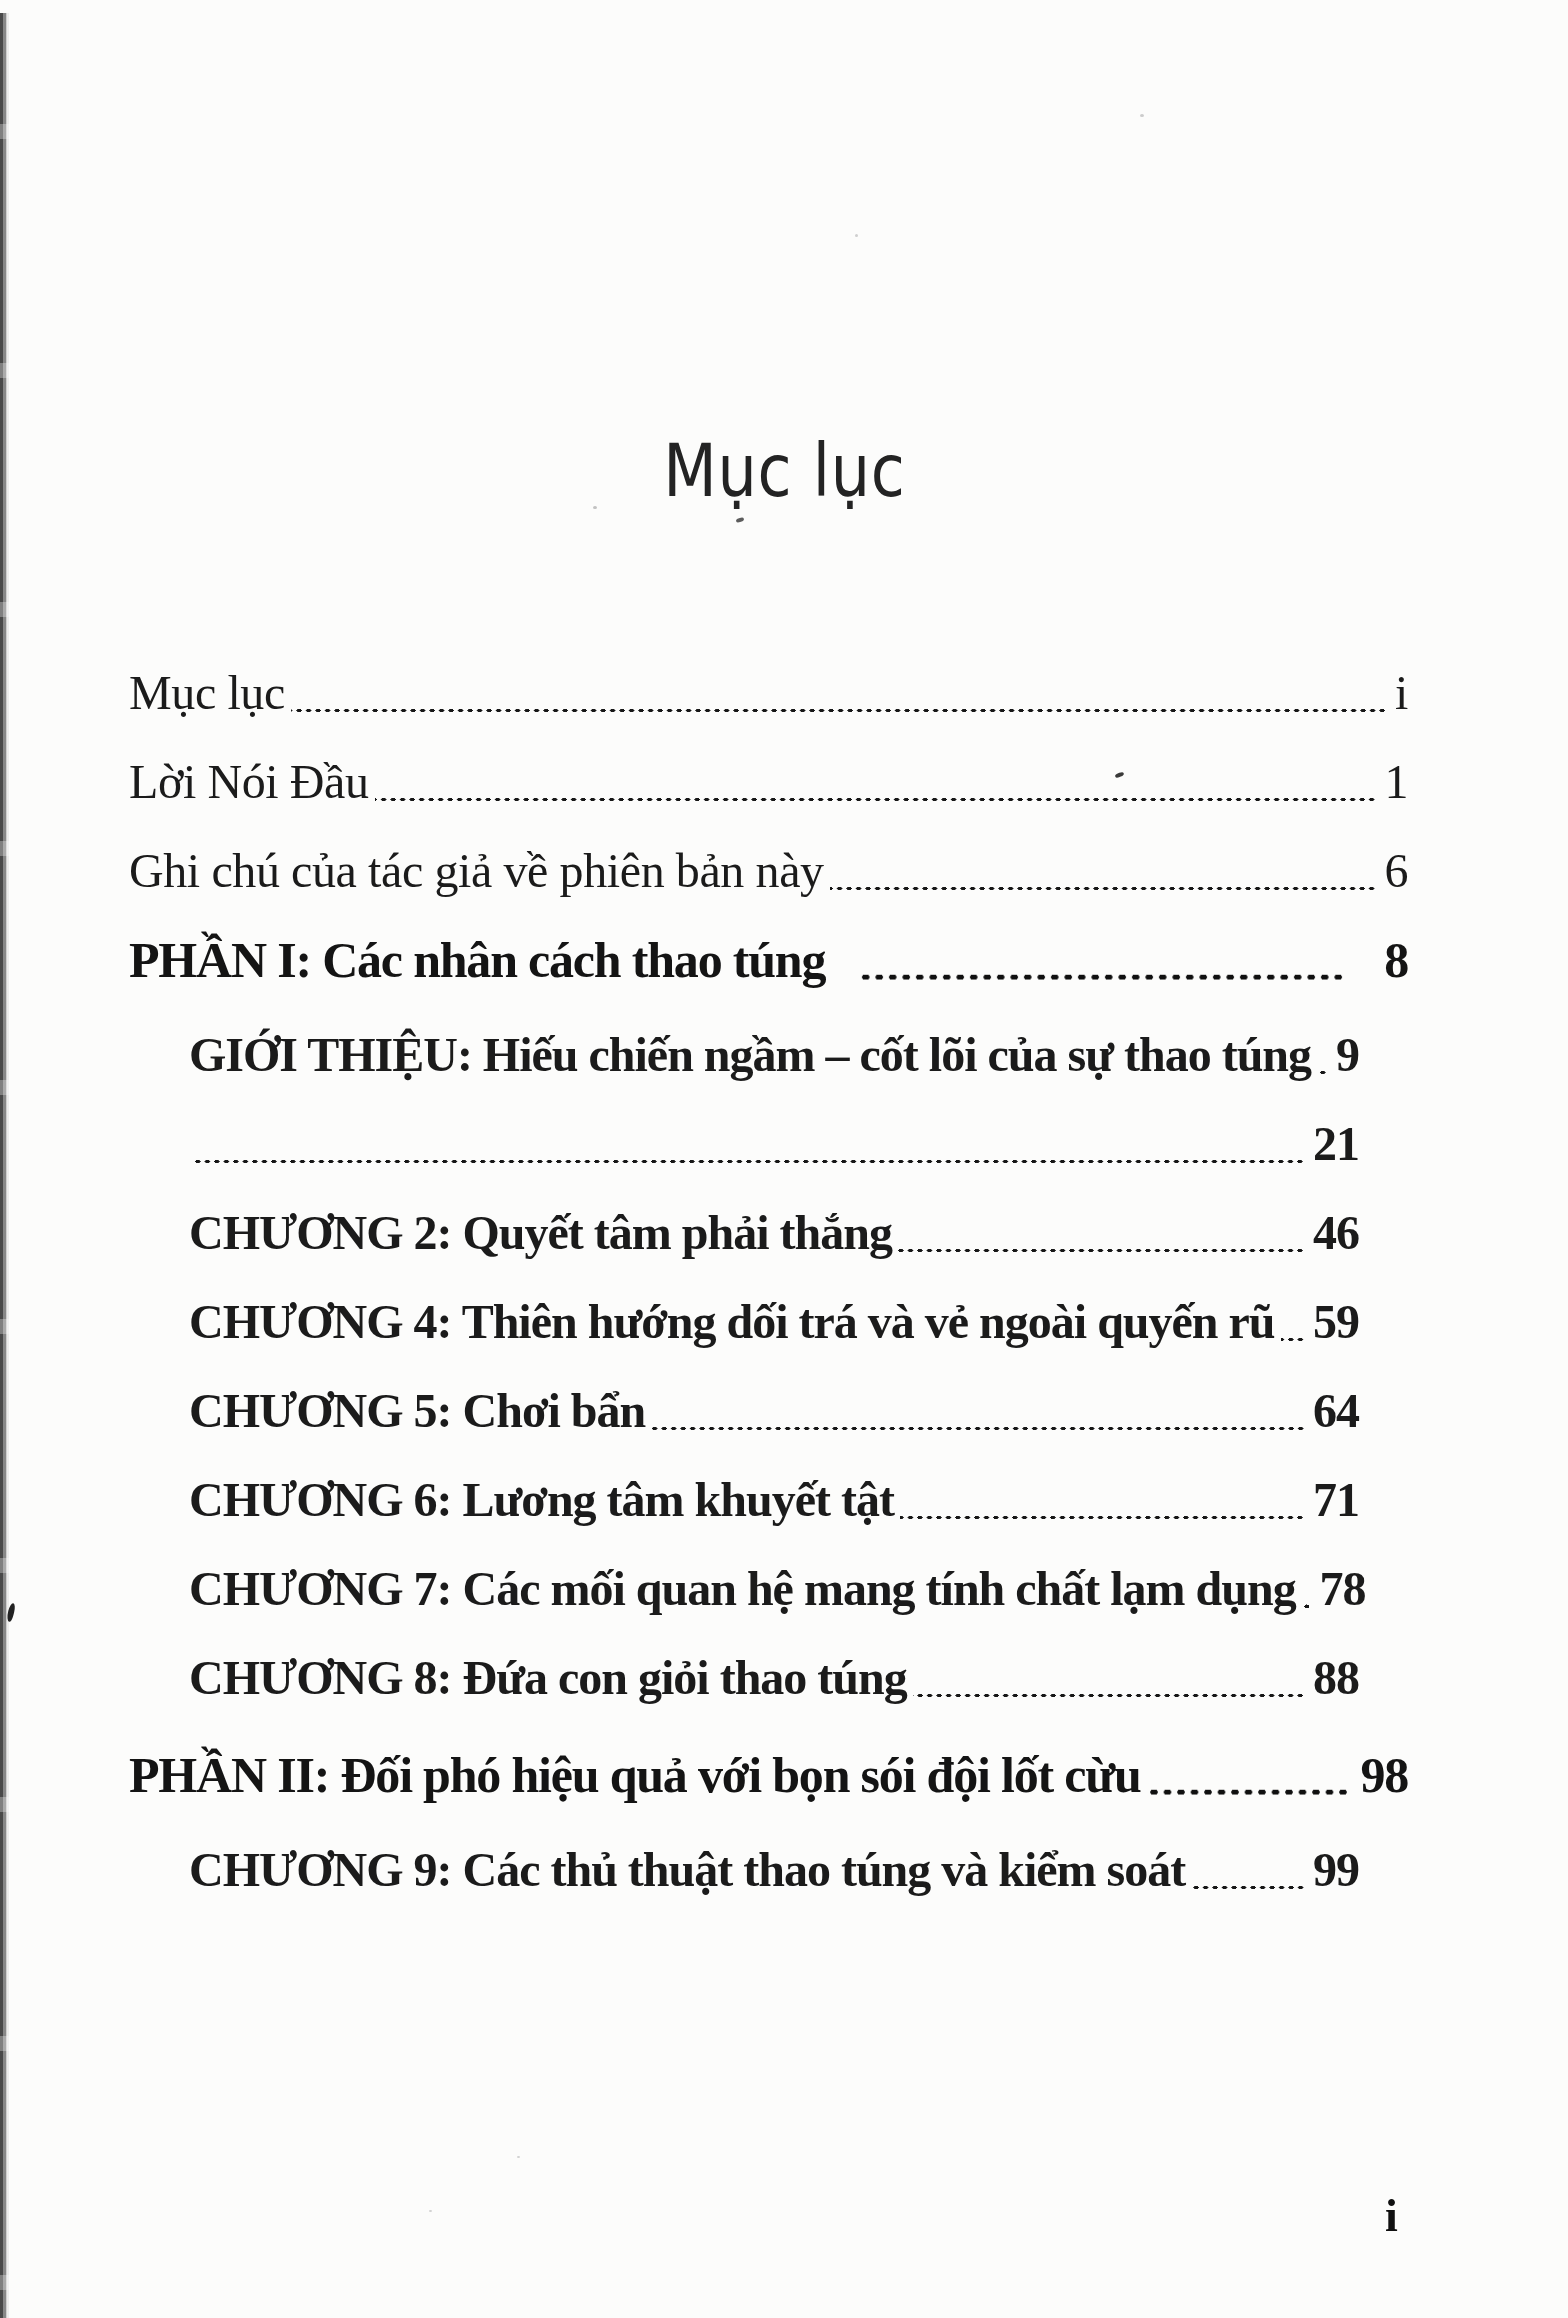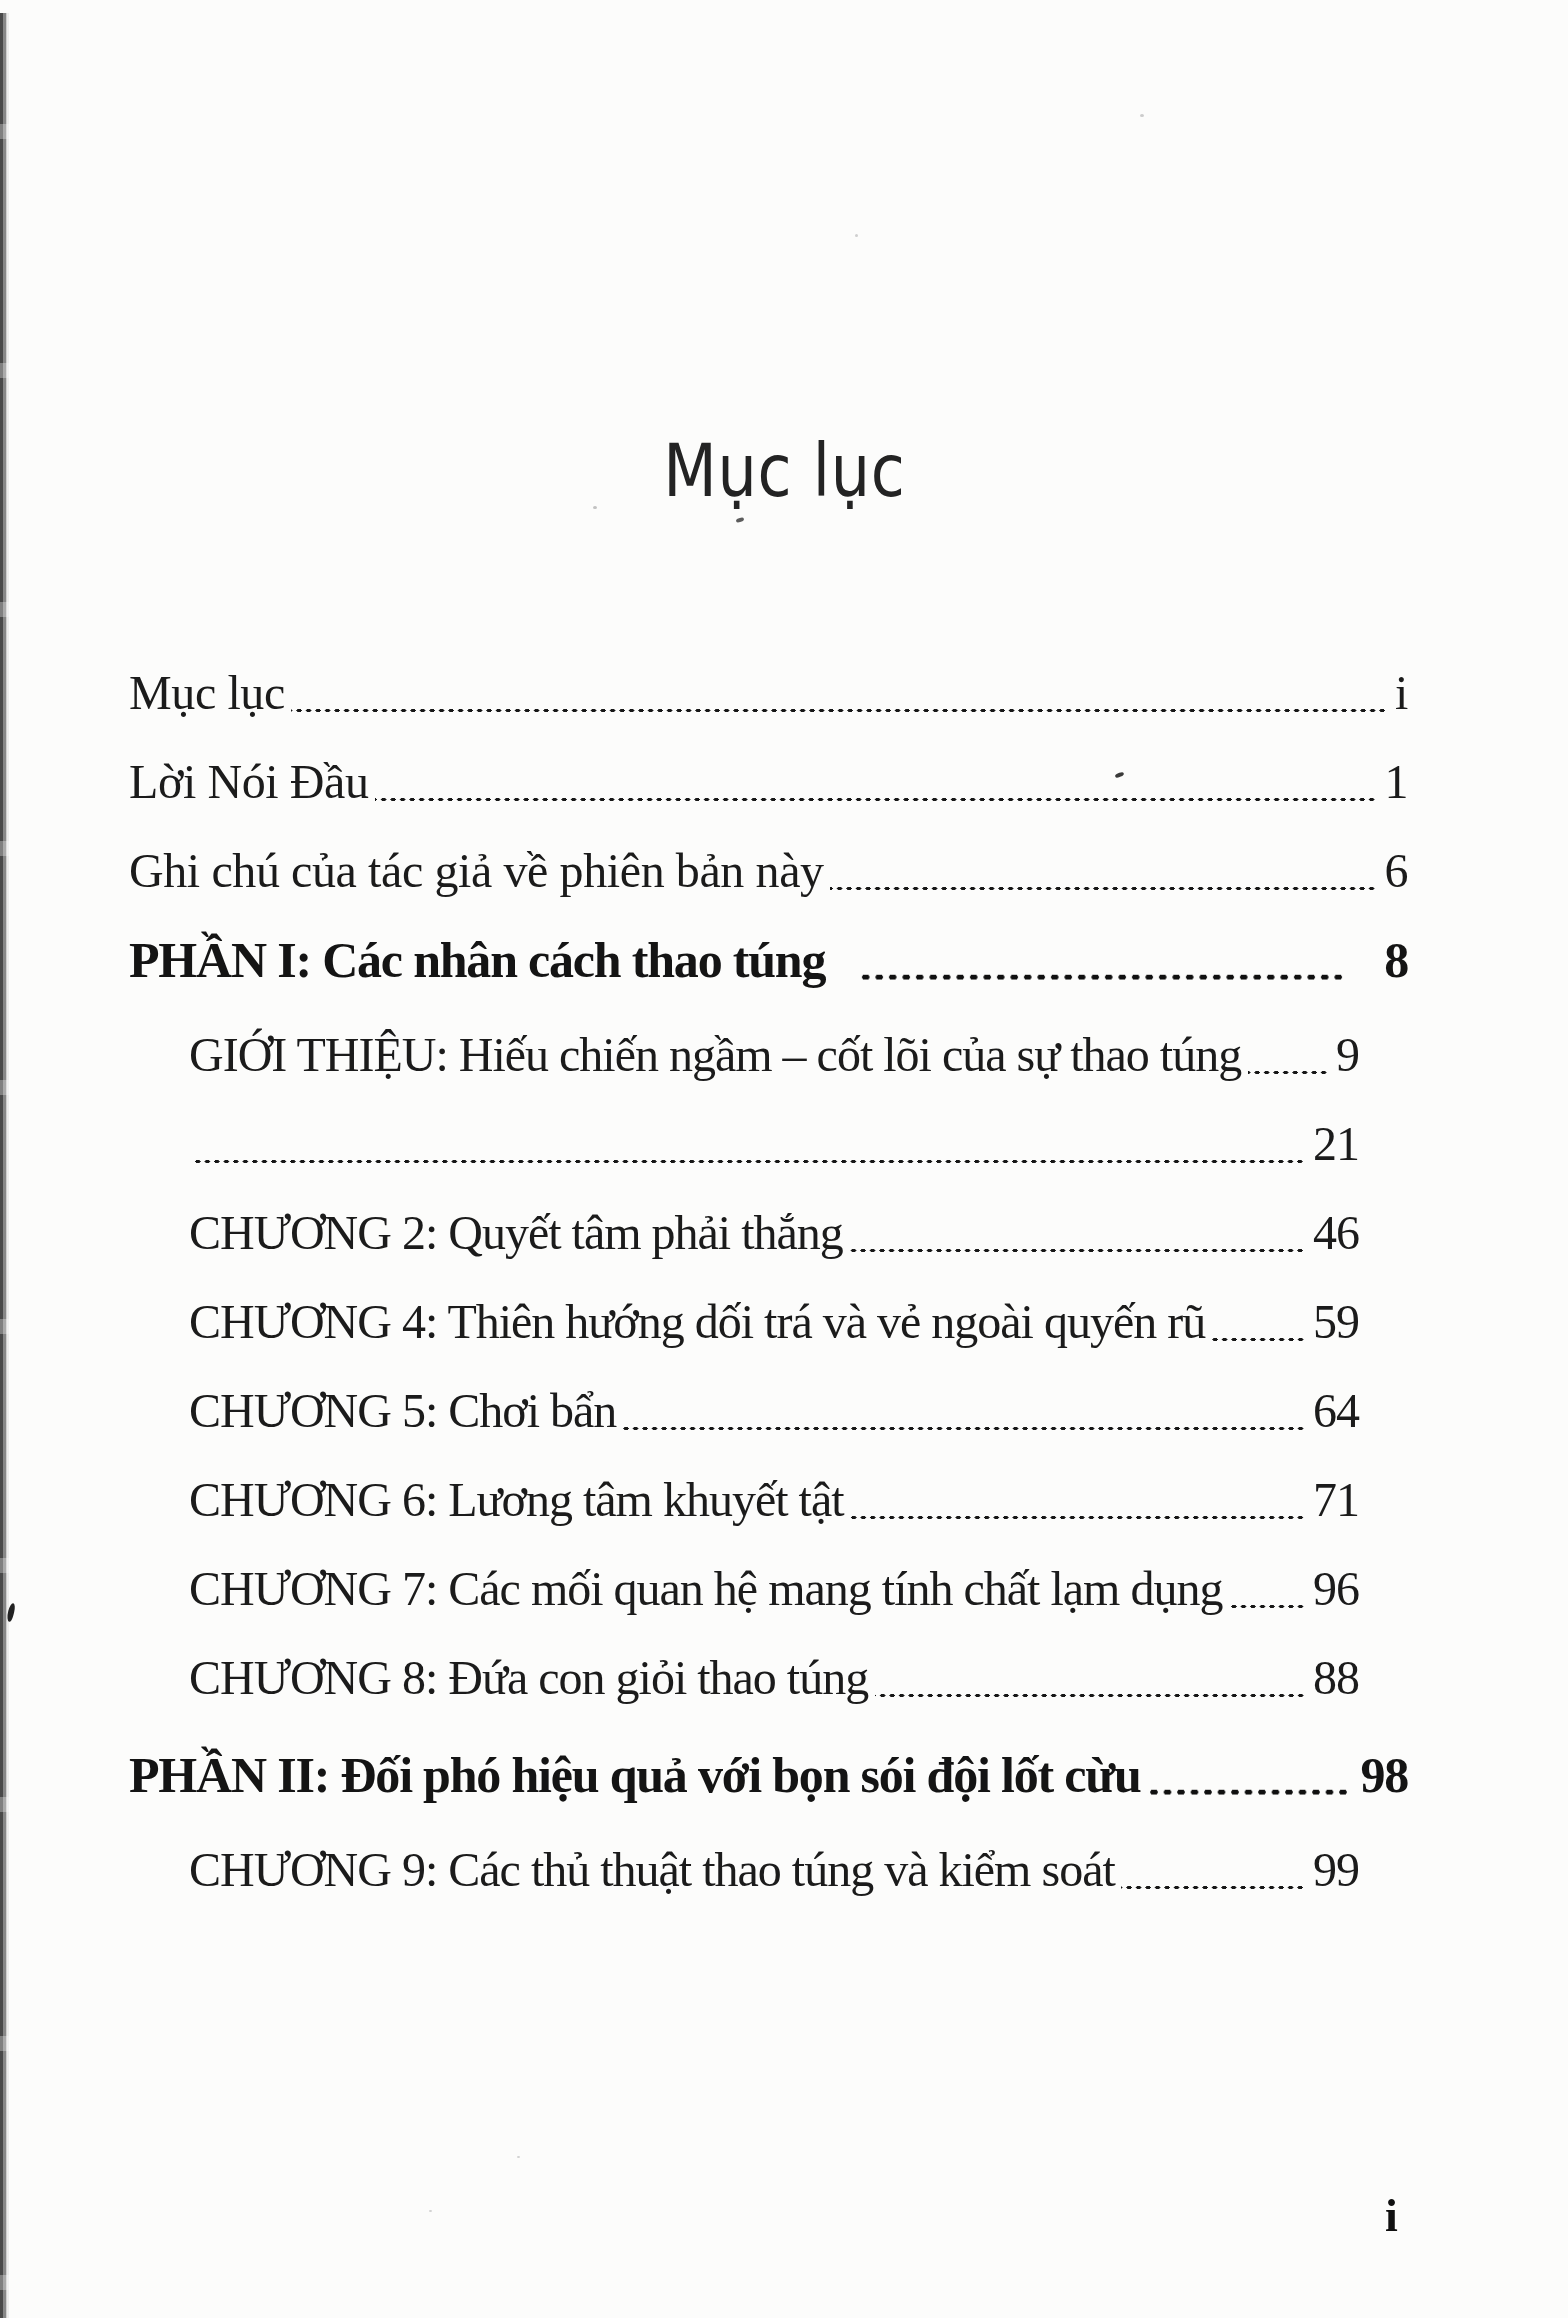--- a/index.html
+++ b/index.html
@@ -40,21 +40,21 @@
 
   
   .toc { position: absolute; left: 129px; top: 666px; width: 1279px; }
   .row {
     display: flex; align-items: baseline;
     font-size: 48px; line-height: 54px;
     letter-spacing: -0.4px;
     margin-bottom: 35px;
     color: #1b1b1b;
   }
-  .row.lvl1 { padding-left: 60px; padding-right: 49px; letter-spacing: -1px; }
+  .row.lvl1 { padding-left: 60px; padding-right: 49px; letter-spacing: -1px; font-weight: bold; }
   .row.section { font-size: 50px; font-weight: 700; letter-spacing: -1.2px; margin-bottom: 41px; color: #141414; }
   .row.gap-small { margin-top: 14px; gap: 28px; }
   .row.gap-large { margin-top: 43px; }
 
   .label { white-space: nowrap; flex: 0 0 auto; }
   .pagenum { flex: 0 0 auto; }
 
   .dots {
     flex: 1 1 16px; min-width: 9.5px;
     align-self: flex-end;
@@ -150,21 +150,21 @@
     <span class="pagenum">64</span>
   </div>
     <div class="row lvl1">
     <span class="label">CHƯƠNG 6: Lương tâm khuyết tật</span>
     <span class="dots"></span>
     <span class="pagenum">71</span>
   </div>
     <div class="row lvl1">
     <span class="label">CHƯƠNG 7: Các mối quan hệ mang tính chất lạm dụng</span>
     <span class="dots"></span>
-    <span class="pagenum">96</span>
+    <span class="pagenum">78</span>
   </div>
     <div class="row lvl1">
     <span class="label">CHƯƠNG 8: Đứa con giỏi thao túng</span>
     <span class="dots"></span>
     <span class="pagenum">88</span>
   </div>
     <div class="row lvl0 section gap-large">
     <span class="label">PHẦN II: Đối phó hiệu quả với bọn sói đội lốt cừu</span>
     <span class="dots"></span>
     <span class="pagenum">98</span>

